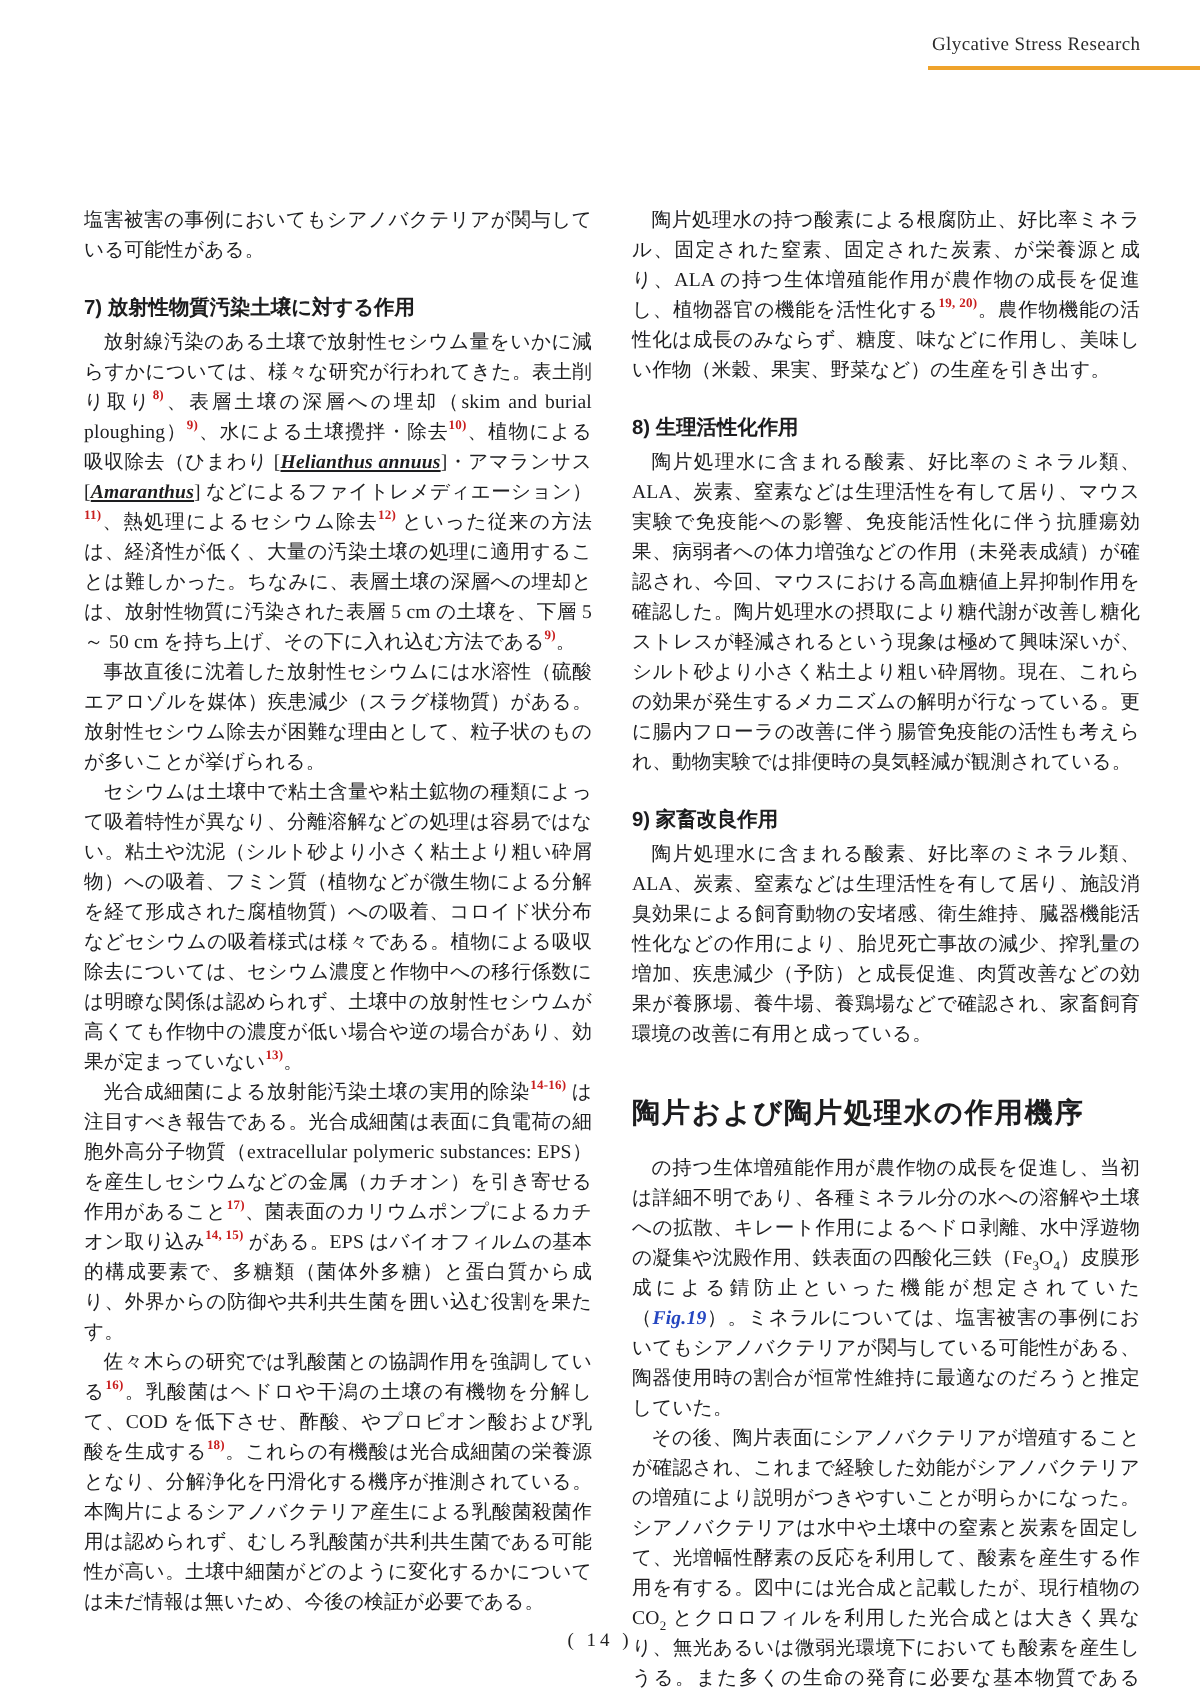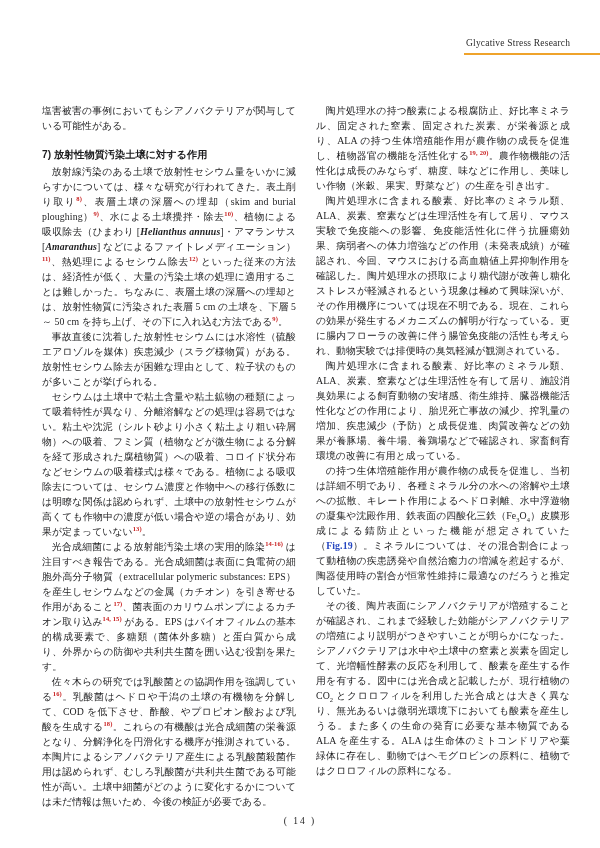--- a/index.html
+++ b/index.html
@@ -11,21 +11,21 @@
   html,body{margin:0;padding:0;background:#ffffff;}
   .page{
     position:relative;
     width:600px;height:848px;
     background:#ffffff;
     overflow:hidden;
     color:var(--ink);
     font-family:"Liberation Serif","DejaVu Serif",serif;
   }
   .running-head{
-    position:absolute;top:32px;right:0;width:136px;
+    position:absolute;top:12px;right:0;width:136px;
     border-bottom:2px solid var(--accent);
     padding:0 8px 3px 2px;
     box-sizing:border-box;
   }
   .journal-name{
     font-family:"Liberation Serif","DejaVu Serif",serif;
     font-size:9.5px;color:#2b2b2b;letter-spacing:0.2px;
     white-space:nowrap;
   }
   .columns{
@@ -63,23 +63,24 @@
     font-size:6.5px;
     vertical-align:super;
     line-height:0;
     font-weight:bold;
   }
   .seg-sub{
     font-size:6.5px;
     vertical-align:sub;
     line-height:0;
   }
-  .seg-i{font-style:italic;font-weight:bold;}
+  .seg-i{font-style:italic;font-weight:bold;text-decoration:underline;}
   .seg-fig{
     color:var(--fig-blue);
+    font-style:italic;
     font-weight:bold;
   }
   .page-footer{
     position:absolute;left:0;bottom:22px;width:100%;
     text-align:center;
     font-size:9.5px;color:#222;
     letter-spacing:2px;
     margin-top:39px;
   }
 </style>
@@ -97,23 +98,26 @@
         <p class="para noindent"><span>塩害被害の事例においてもシアノバクテリアが関与している可能性がある。</span></p>
         <h3 class="sec-heading">7) 放射性物質汚染土壌に対する作用</h3>
         <p class="para"><span>放射線汚染のある土壌で放射性セシウム量をいかに減らすかについては、様々な研究が行われてきた。表土削り取り</span><span class="seg-sup">8)</span><span>、表層土壌の深層への埋却（skim and burial ploughing）</span><span class="seg-sup">9)</span><span>、水による土壌攪拌・除去</span><span class="seg-sup">10)</span><span>、植物による吸収除去（ひまわり [</span><span class="seg-i">Helianthus annuus</span><span>]・アマランサス [</span><span class="seg-i">Amaranthus</span><span>] などによるファイトレメディエーション）</span><span class="seg-sup">11)</span><span>、熱処理によるセシウム除去</span><span class="seg-sup">12)</span><span> といった従来の方法は、経済性が低く、大量の汚染土壌の処理に適用することは難しかった。ちなみに、表層土壌の深層への埋却とは、放射性物質に汚染された表層 5 cm の土壌を、下層 5 ～ 50 cm を持ち上げ、その下に入れ込む方法である</span><span class="seg-sup">9)</span><span>。</span></p>
         <p class="para"><span>事故直後に沈着した放射性セシウムには水溶性（硫酸エアロゾルを媒体）疾患減少（スラグ様物質）がある。放射性セシウム除去が困難な理由として、粒子状のものが多いことが挙げられる。</span></p>
         <p class="para"><span>セシウムは土壌中で粘土含量や粘土鉱物の種類によって吸着特性が異なり、分離溶解などの処理は容易ではない。粘土や沈泥（シルト砂より小さく粘土より粗い砕屑物）への吸着、フミン質（植物などが微生物による分解を経て形成された腐植物質）への吸着、コロイド状分布などセシウムの吸着様式は様々である。植物による吸収除去については、セシウム濃度と作物中への移行係数には明瞭な関係は認められず、土壌中の放射性セシウムが高くても作物中の濃度が低い場合や逆の場合があり、効果が定まっていない</span><span class="seg-sup">13)</span><span>。</span></p>
         <p class="para"><span>光合成細菌による放射能汚染土壌の実用的除染</span><span class="seg-sup">14-16)</span><span> は注目すべき報告である。光合成細菌は表面に負電荷の細胞外高分子物質（extracellular polymeric substances: EPS）を産生しセシウムなどの金属（カチオン）を引き寄せる作用があること</span><span class="seg-sup">17)</span><span>、菌表面のカリウムポンプによるカチオン取り込み</span><span class="seg-sup">14, 15)</span><span> がある。EPS はバイオフィルムの基本的構成要素で、多糖類（菌体外多糖）と蛋白質から成り、外界からの防御や共利共生菌を囲い込む役割を果たす。</span></p>
         <p class="para"><span>佐々木らの研究では乳酸菌との協調作用を強調している</span><span class="seg-sup">16)</span><span>。乳酸菌はヘドロや干潟の土壌の有機物を分解して、COD を低下させ、酢酸、やプロピオン酸および乳酸を生成する</span><span class="seg-sup">18)</span><span>。これらの有機酸は光合成細菌の栄養源となり、分解浄化を円滑化する機序が推測されている。本陶片によるシアノバクテリア産生による乳酸菌殺菌作用は認められず、むしろ乳酸菌が共利共生菌である可能性が高い。土壌中細菌がどのように変化するかについては未だ情報は無いため、今後の検証が必要である。</span></p>
       </section>
     <section class="col">
         <p class="para"><span>陶片処理水の持つ酸素による根腐防止、好比率ミネラル、固定された窒素、固定された炭素、が栄養源と成り、ALA の持つ生体増殖能作用が農作物の成長を促進し、植物器官の機能を活性化する</span><span class="seg-sup">19, 20)</span><span>。農作物機能の活性化は成長のみならず、糖度、味などに作用し、美味しい作物（米穀、果実、野菜など）の生産を引き出す。</span></p>
-        <p class="para"><span>陶片処理水に含まれる酸素、好比率のミネラル類、ALA、炭素、窒素などは生理活性を有して居り、マウス実験で免疫能への影響、免疫能活性化に伴う抗腫瘍効果、病弱者への体力増強などの作用（未発表成績）が確認され、今回、マウスにおける高血糖値上昇抑制作用を確認した。陶片処理水の摂取により糖代謝が改善し糖化ストレスが軽減されるという現象は極めて興味深いが、その作用機序については現在不明である。現在、これらの効果が発生するメカニズムの解明が行なっている。更に腸内フローラの改善に伴う腸管免疫能の活性も考えられ、動物実験では排便時の臭気軽減が観測されている。</span></p>
+        <h3 class="sec-heading">8) 生理活性化作用</h3>
+        <p class="para"><span>陶片処理水に含まれる酸素、好比率のミネラル類、ALA、炭素、窒素などは生理活性を有して居り、マウス実験で免疫能への影響、免疫能活性化に伴う抗腫瘍効果、病弱者への体力増強などの作用（未発表成績）が確認され、今回、マウスにおける高血糖値上昇抑制作用を確認した。陶片処理水の摂取により糖代謝が改善し糖化ストレスが軽減されるという現象は極めて興味深いが、シルト砂より小さく粘土より粗い砕屑物。現在、これらの効果が発生するメカニズムの解明が行なっている。更に腸内フローラの改善に伴う腸管免疫能の活性も考えられ、動物実験では排便時の臭気軽減が観測されている。</span></p>
+        <h3 class="sec-heading">9) 家畜改良作用</h3>
         <p class="para"><span>陶片処理水に含まれる酸素、好比率のミネラル類、ALA、炭素、窒素などは生理活性を有して居り、施設消臭効果による飼育動物の安堵感、衛生維持、臓器機能活性化などの作用により、胎児死亡事故の減少、搾乳量の増加、疾患減少（予防）と成長促進、肉質改善などの効果が養豚場、養牛場、養鶏場などで確認され、家畜飼育環境の改善に有用と成っている。</span></p>
-        <p class="para"><span>の持つ生体増殖能作用が農作物の成長を促進し、当初は詳細不明であり、各種ミネラル分の水への溶解や土壌への拡散、キレート作用によるヘドロ剥離、水中浮遊物の凝集や沈殿作用、鉄表面の四酸化三鉄（Fe</span><span class="seg-sub">3</span><span>O</span><span class="seg-sub">4</span><span>）皮膜形成による錆防止といった機能が想定されていた（</span><span class="seg-fig">Fig.19</span><span>）。ミネラルについては、その混合割合によって動植物の疾患誘発や自然治癒力の増減を惹起するが、陶器使用時の割合が恒常性維持に最適なのだろうと推定していた。</span></p>
+        <h2 class="chapter-heading">陶片および陶片処理水の作用機序</h2>
+        <p class="para"><span>の持つ生体増殖能作用が農作物の成長を促進し、当初は詳細不明であり、各種ミネラル分の水への溶解や土壌への拡散、キレート作用によるヘドロ剥離、水中浮遊物の凝集や沈殿作用、鉄表面の四酸化三鉄（Fe</span><span class="seg-sub">3</span><span>O</span><span class="seg-sub">4</span><span>）皮膜形成による錆防止といった機能が想定されていた（</span><span class="seg-fig">Fig.19</span><span>）。ミネラルについては、塩害被害の事例においてもシアノバクテリアが関与している可能性がある、陶器使用時の割合が恒常性維持に最適なのだろうと推定していた。</span></p>
         <p class="para"><span>その後、陶片表面にシアノバクテリアが増殖することが確認され、これまで経験した効能がシアノバクテリアの増殖により説明がつきやすいことが明らかになった。シアノバクテリアは水中や土壌中の窒素と炭素を固定して、光増幅性酵素の反応を利用して、酸素を産生する作用を有する。図中には光合成と記載したが、現行植物の CO</span><span class="seg-sub">2</span><span> とクロロフィルを利用した光合成とは大きく異なり、無光あるいは微弱光環境下においても酸素を産生しうる。また多くの生命の発育に必要な基本物質である ALA を産生する。ALA は生命体のミトコンドリアや葉緑体に存在し、動物ではヘモグロビンの原料に、植物ではクロロフィルの原料になる。</span></p>
       </section>
   </main>
 
   <footer class="page-footer">
     <span>( 14 )</span>
   </footer>
 
 </div>
 

